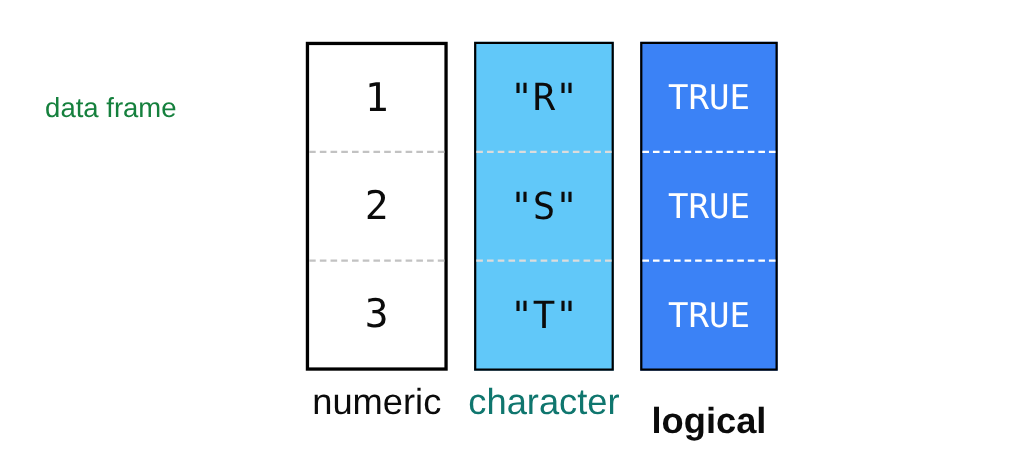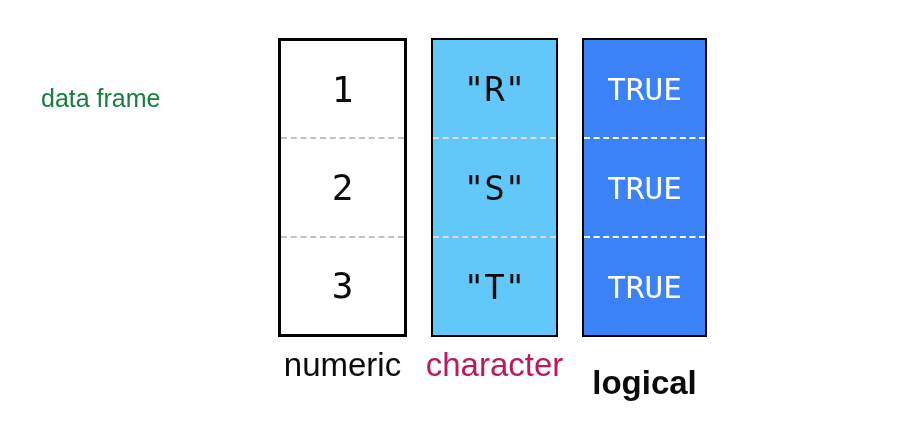--- a/index.html
+++ b/index.html
@@ -87,21 +87,21 @@
     text-align: center;
     color: #0b0b0b;
   }
   .label-numeric {
     left: 263px;
     width: 159px;
   }
   .label-character {
     left: 419px;
     width: 151px;
-    color: #be185d;
+    color: #0f766e;
   }
   .label-logical {
     left: 572px;
     width: 145px;
     font-weight: 700;
     margin-top: 18px;
   }
 </style>
 </head>
 <body>

